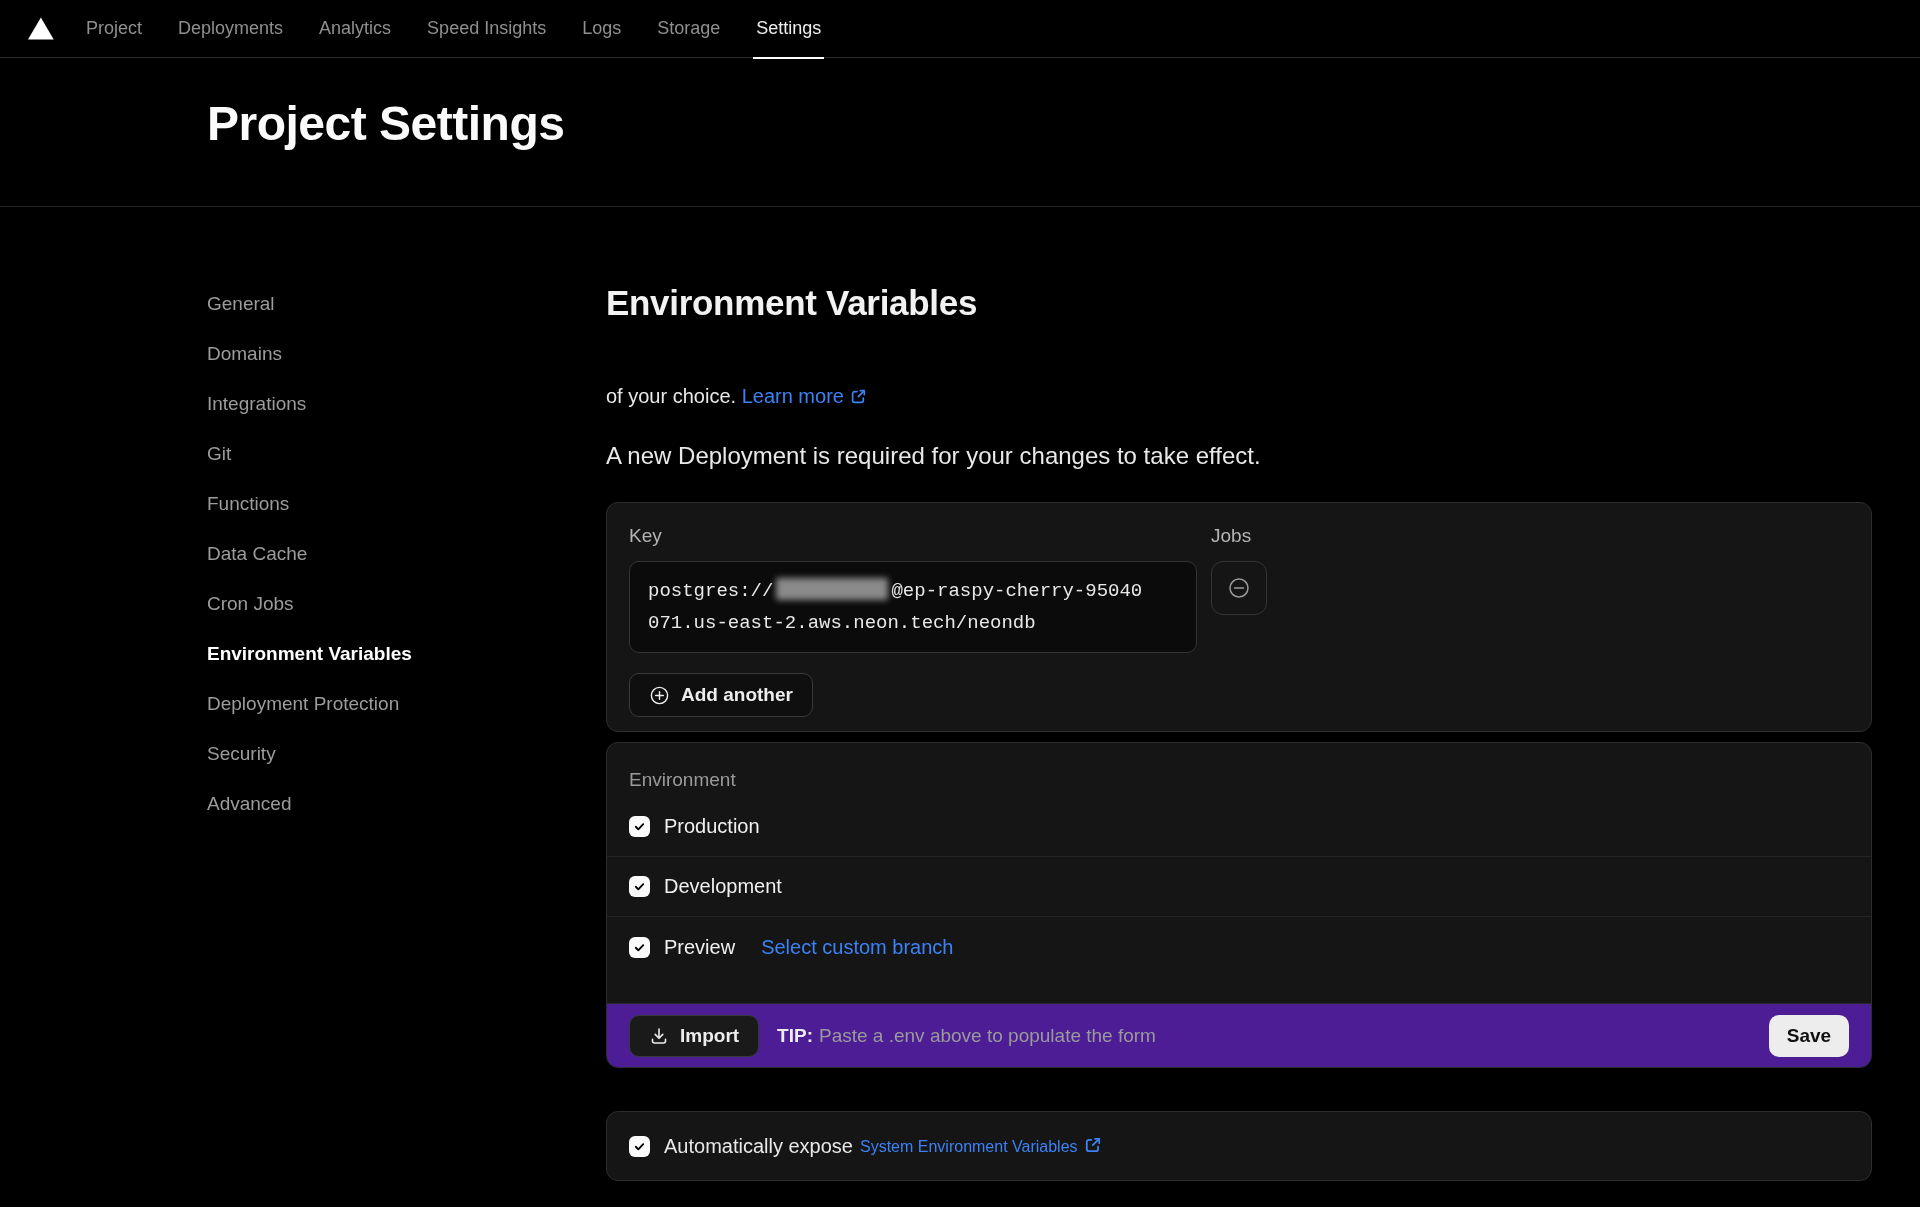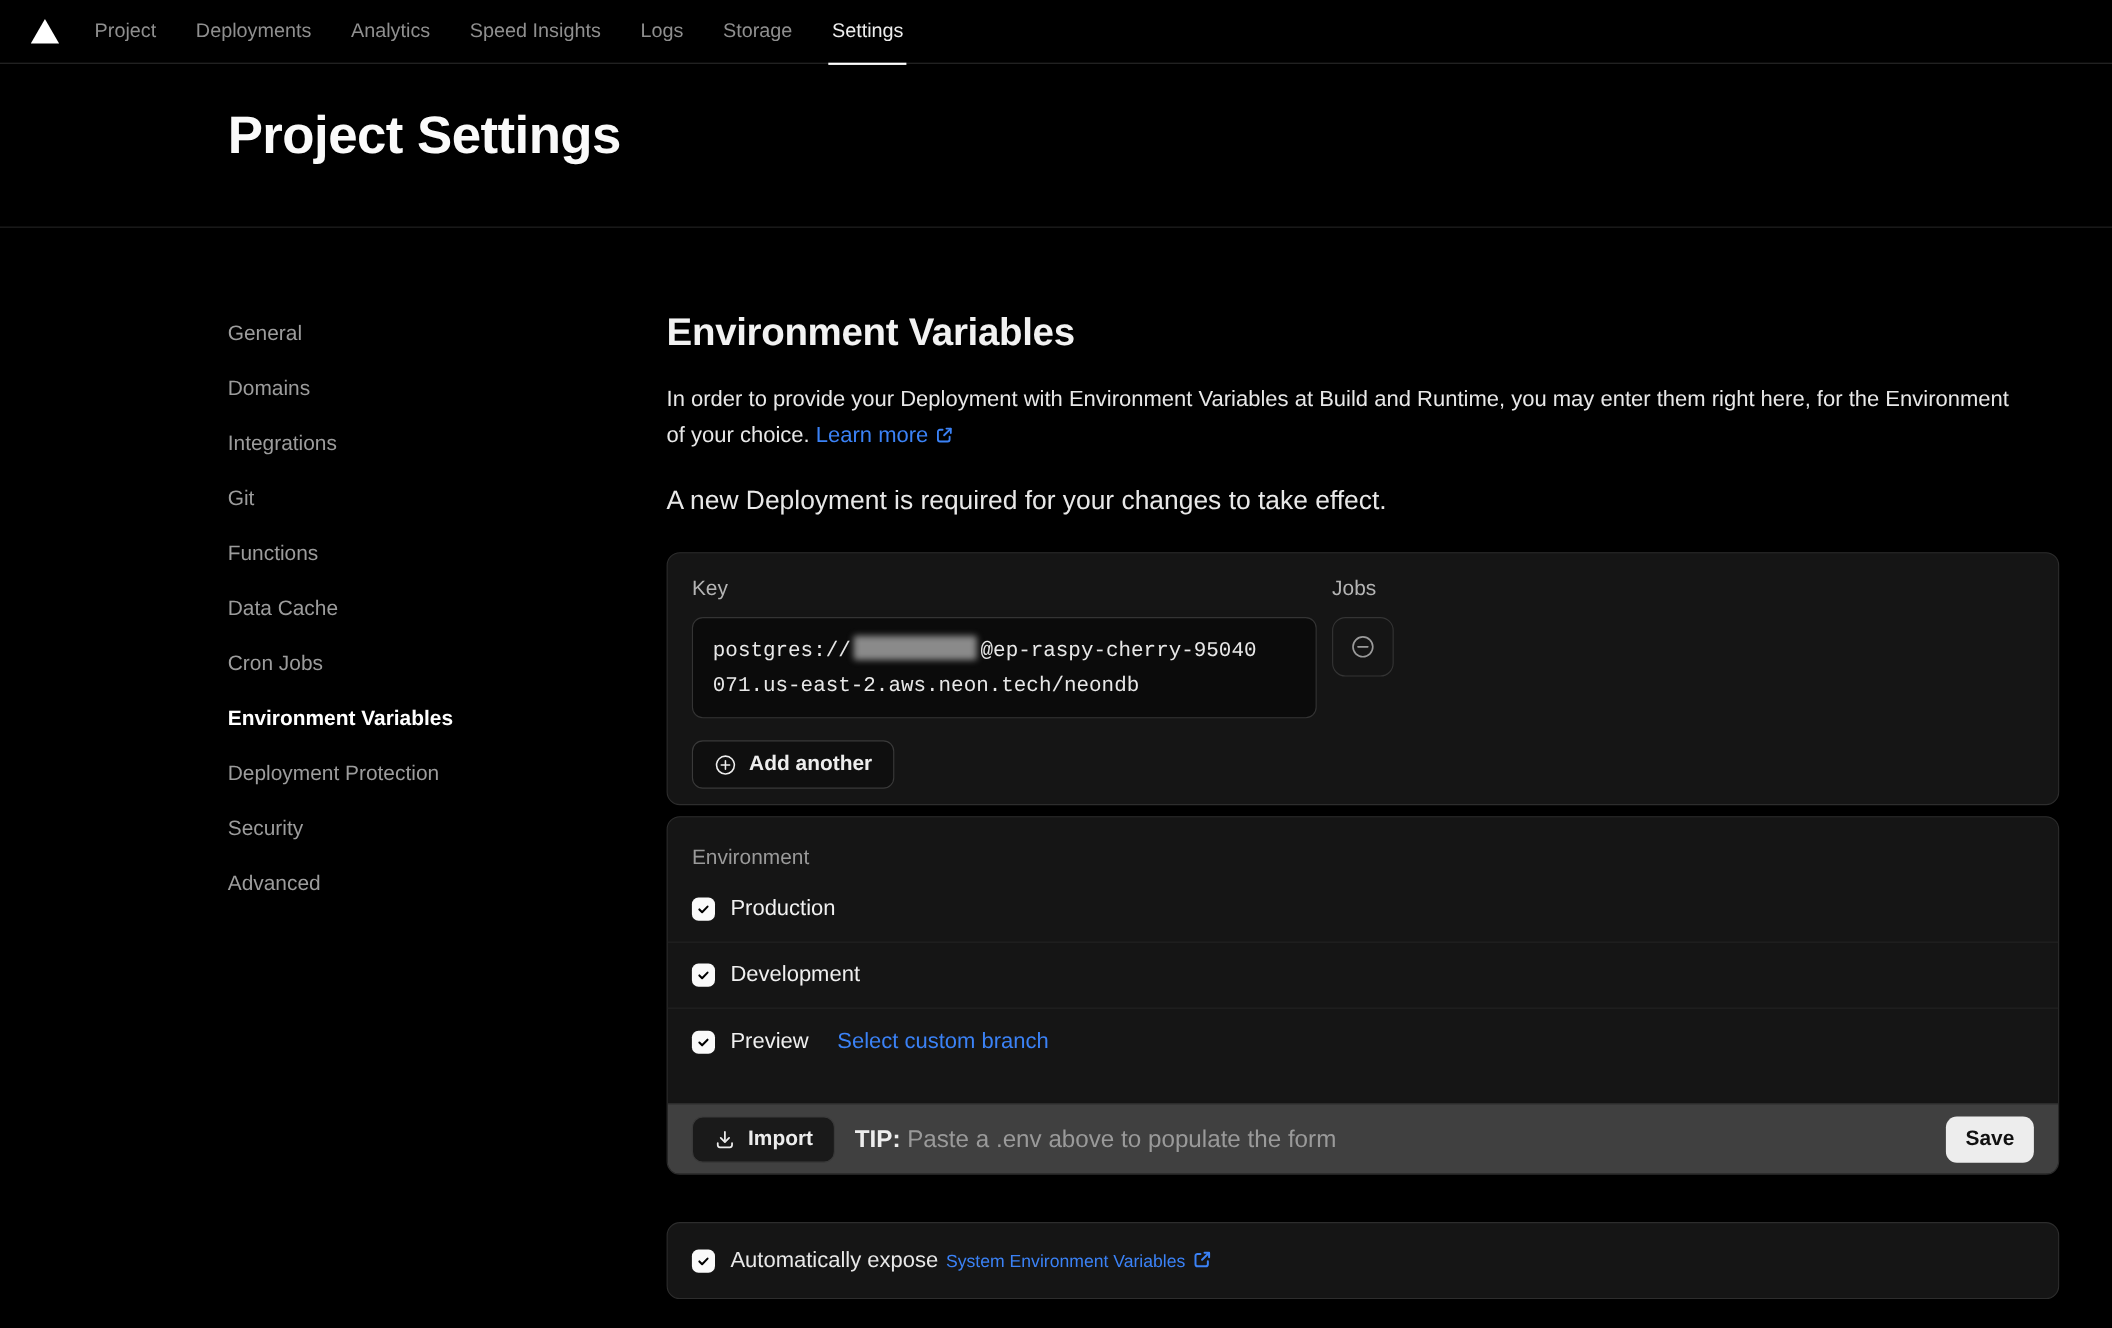--- a/index.html
+++ b/index.html
@@ -167,28 +167,28 @@
     background:#fafafa;
     border-radius:6px;
     display:inline-flex;
     align-items:center;
     justify-content:center;
     cursor:pointer;
     flex-shrink:0;
   }
   .card-footer {
     height:64px;
-    background:#404040;
+    background:#4c1d95;
     border-top:1px solid #2a2a2a;
     display:flex;
     align-items:center;
     padding:0 22px;
   }
   .import-btn { height:42px; background:#1a1a1a; }
-  .tip { font-size:22px; margin-left:18px; }
+  .tip { font-size:19px; margin-left:18px; }
   .tip-bold { font-weight:700; color:#ededed; }
   .tip-rest { color:#9a9a9a; margin-left:6px; }
   .save-btn {
     margin-left:auto;
     height:42px;
     width:80px;
     background:#ededed;
     color:#111;
     border:none;
     border-radius:10px;
@@ -247,21 +247,21 @@
     <div class="side-item active">Environment Variables</div>
     <div class="side-item">Deployment Protection</div>
     <div class="side-item">Security</div>
     <div class="side-item">Advanced</div>
   </aside>
 
   <main class="main">
     <h2>Environment Variables</h2>
 
     <p class="desc">
-      <span>In order to provide your Deployment with Environment Variables at Build and Runtime, you may enter them right here, for the Environment</span><br>
+      <br>
       <span>of your choice.</span>
       <a class="link"><span>Learn more</span><svg class="ext-icon inline-svg" width="17" height="17" viewBox="0 0 16 16" fill="none" stroke="#3b82f6" stroke-width="1.6" stroke-linecap="round" stroke-linejoin="round">
             <path d="M6.5 3.5H4.2c-.94 0-1.7.76-1.7 1.7v6.6c0 .94.76 1.7 1.7 1.7h6.6c.94 0 1.7-.76 1.7-1.7V9.5"></path>
             <path d="M9.8 2.5h3.7v3.7"></path>
             <path d="M13.3 2.7 7.8 8.2"></path>
           </svg></a>
     </p>
 
     <p class="note">A new Deployment is required for your changes to take effect.</p>
 

